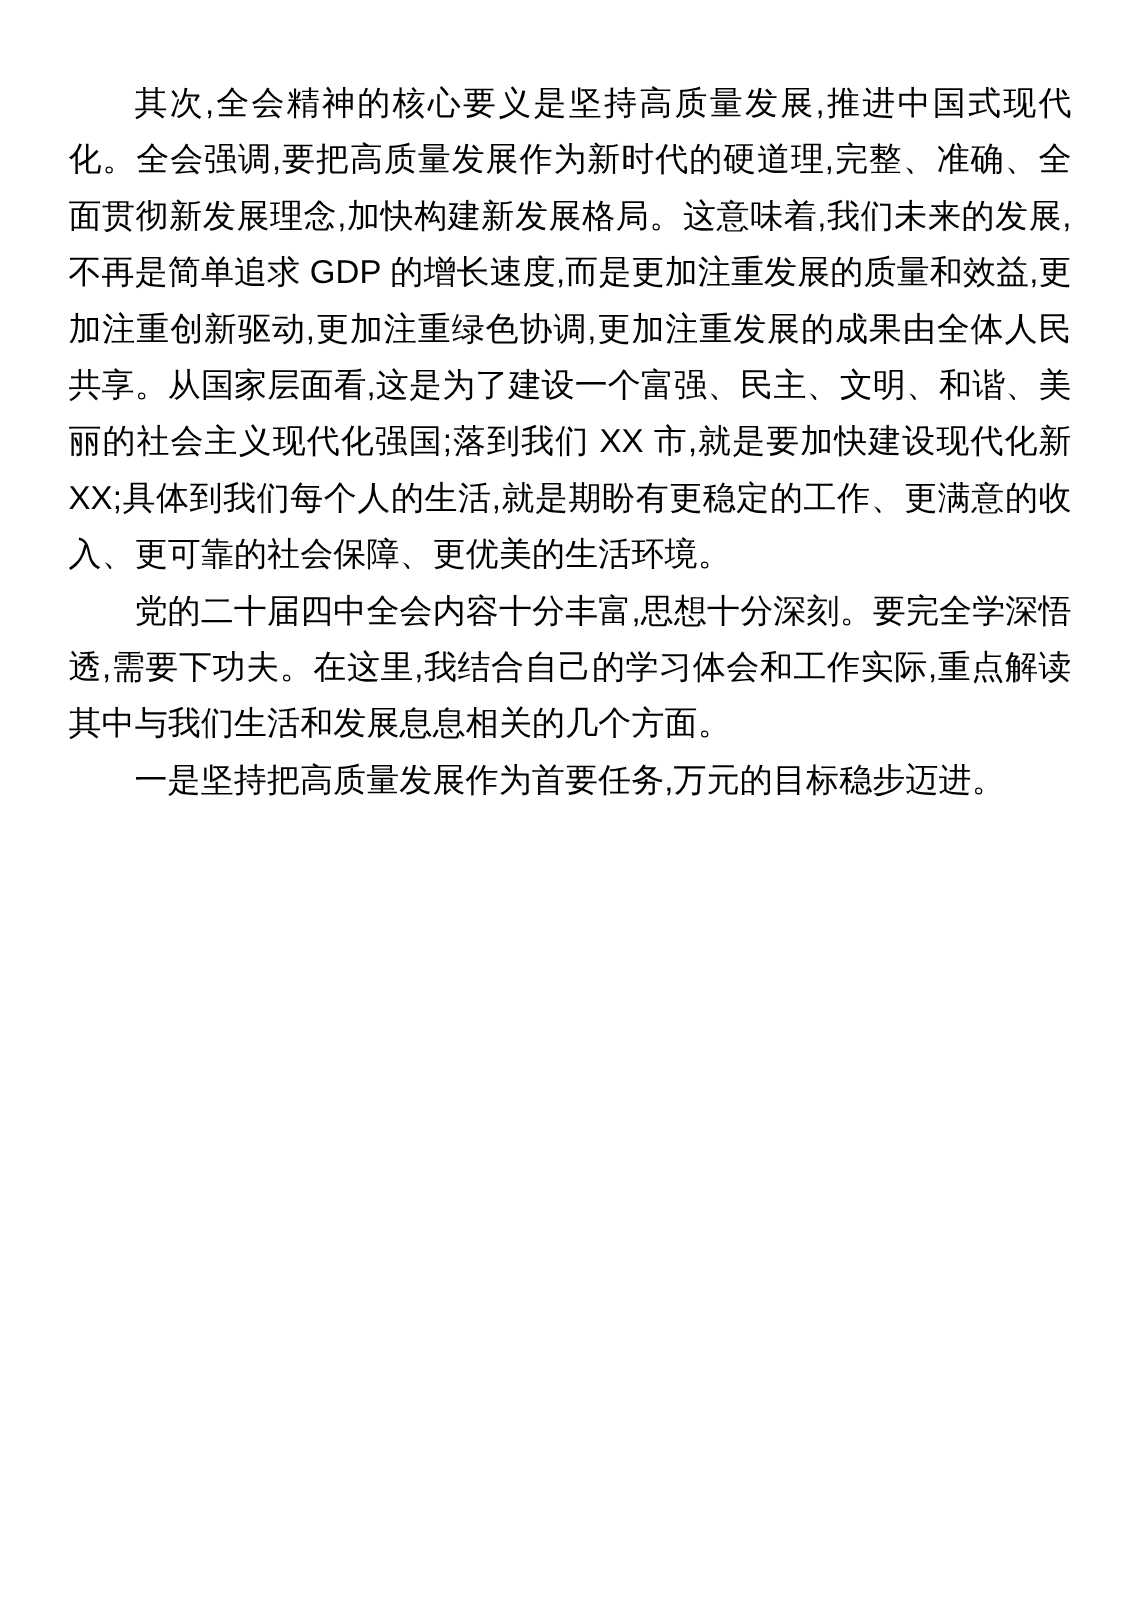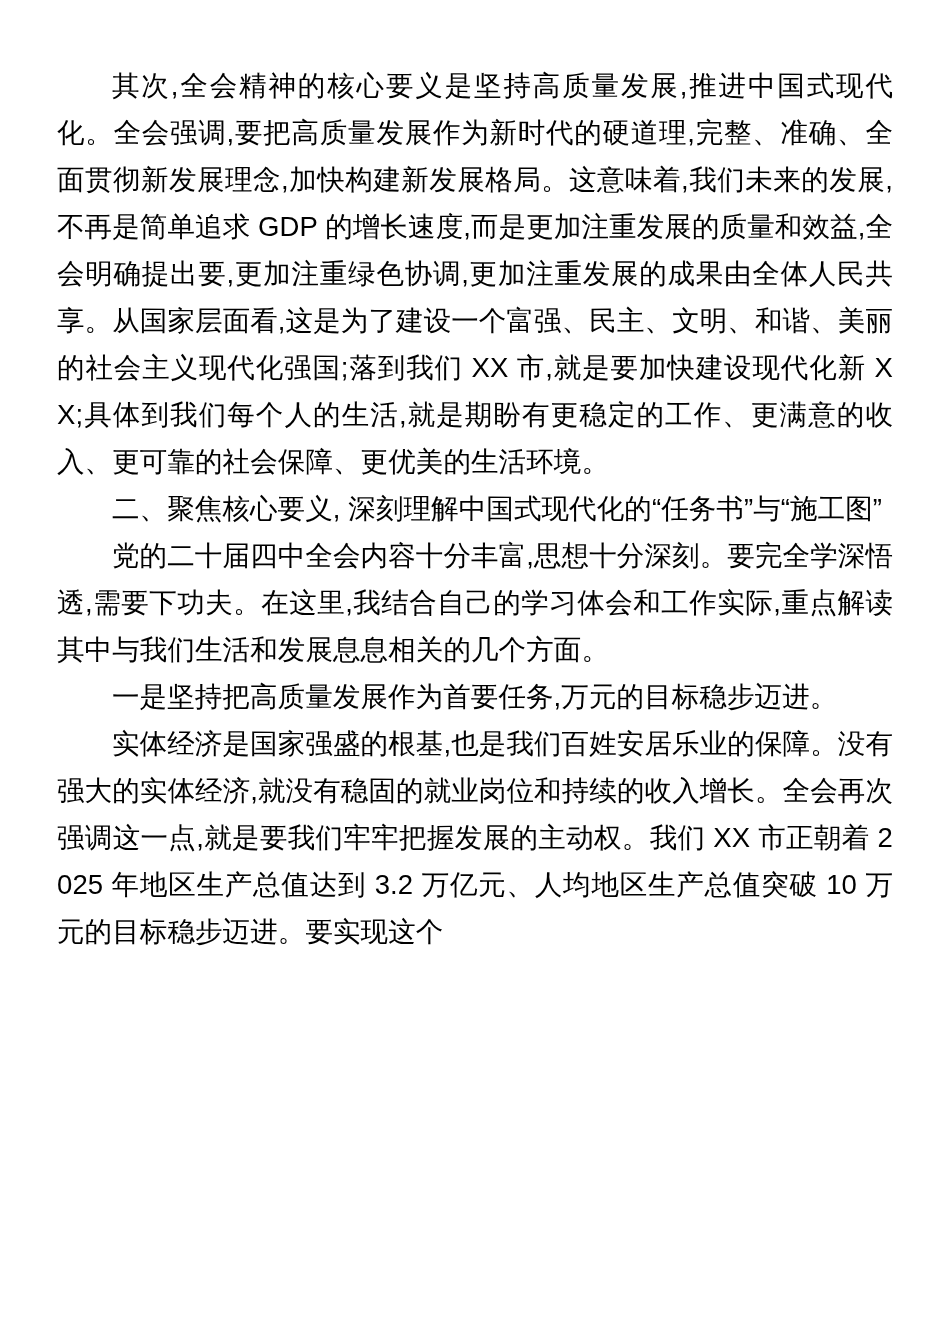--- a/index.html
+++ b/index.html
@@ -45,25 +45,23 @@
   .para b, .bold {
     font-weight: normal;
   }
 </style>
 </head>
 <body>
 
 <div class="page">
   <div class="doc-body">
 
-    <p class="para">其次,全会精神的核心要义是坚持高质量发展,推进中国式现代化。全会强调,要把高质量发展作为新时代的硬道理,完整、准确、全面贯彻新发展理念,加快构建新发展格局。这意味着,我们未来的发展,不再是简单追求 GDP 的增长速度,而是更加注重发展的质量和效益,全会明确提出要,更加注重绿色协调,更加注重发展的成果由全体人民共享。从国家层面看,这是为了建设一个富强、民主、文明、和谐、美丽的社会主义现代化强国;落到我们 XX 市,就是要加快建设现代化新 XX;具体到我们每个人的生活,就是期盼有更稳定的工作、更满意的收入、更可靠的社会保障、更优美的生活环境。</p>
+    <p class="para">其次,全会精神的核心要义是坚持高质量发展,推进中国式现代化。全会强调,要把高质量发展作为新时代的硬道理,完整、准确、全面贯彻新发展理念,加快构建新发展格局。这意味着,我们未来的发展,不再是简单追求 GDP 的增长速度,而是更加注重发展的质量和效益,更加注重创新驱动,更加注重绿色协调,更加注重发展的成果由全体人民共享。从国家层面看,这是为了建设一个富强、民主、文明、和谐、美丽的社会主义现代化强国;落到我们 XX 市,就是要加快建设现代化新 XX;具体到我们每个人的生活,就是期盼有更稳定的工作、更满意的收入、更可靠的社会保障、更优美的生活环境。</p>
 
 
-    <p class="heading">二、聚焦核心要义, 深刻理解中国式现代化的“任务书”与“施工图”</p>
 
     <p class="para">党的二十届四中全会内容十分丰富,思想十分深刻。要完全学深悟透,需要下功夫。在这里,我结合自己的学习体会和工作实际,重点解读其中与我们生活和发展息息相关的几个方面。</p>
 
     <p class="para"><b class="bold">一是</b><span>坚持把高质量发展作为首要任务,万元的目标稳步迈进。</span></p>
 
-    <p class="para">实体经济是国家强盛的根基,也是我们百姓安居乐业的保障。没有强大的实体经济,就没有稳固的就业岗位和持续的收入增长。全会再次强调这一点,就是要我们牢牢把握发展的主动权。我们 XX 市正朝着 2025 年地区生产总值达到 3.2 万亿元、人均地区生产总值突破 10 万元的目标稳步迈进。要实现这个</p>
 
   </div>
 </div>
 
 </body></html>

